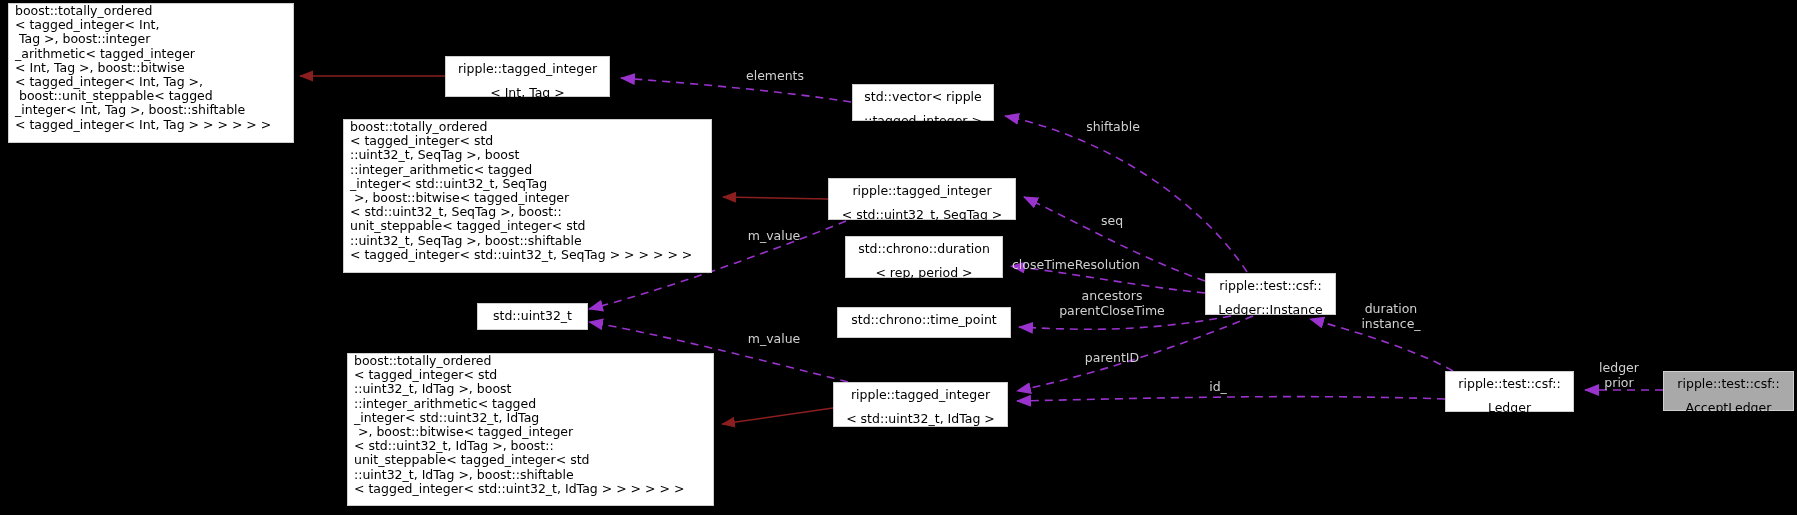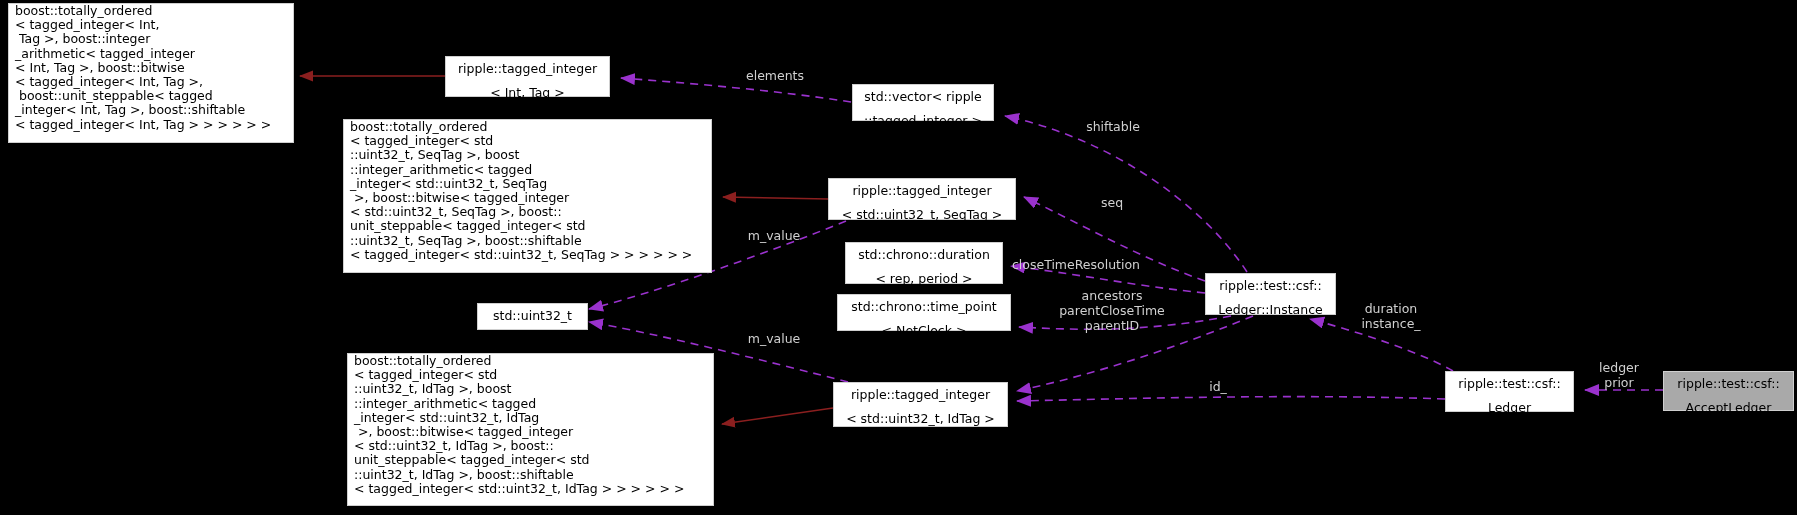--- a/index.html
+++ b/index.html
@@ -90,25 +90,25 @@
  &gt;, boost::bitwise&lt; tagged_integer
 &lt; std::uint32_t, SeqTag &gt;, boost::
 unit_steppable&lt; tagged_integer&lt; std
 ::uint32_t, SeqTag &gt;, boost::shiftable
 &lt; tagged_integer&lt; std::uint32_t, SeqTag &gt; &gt; &gt; &gt; &gt; &gt;</div>
   </div>
   <div class="node" style="left:828px;top:178px;width:188px;height:42px">
     <div class="nt">ripple::tagged_integer
 &lt; std::uint32_t, SeqTag &gt;</div>
   </div>
-  <div class="node" style="left:845px;top:242px;width:158px;height:42px">
+  <div class="node" style="left:845px;top:236px;width:158px;height:42px">
     <div class="nt">std::chrono::duration
 &lt; rep, period &gt;</div>
   </div>
-  <div class="node" style="left:837px;top:294px;width:174px;height:37px">
+  <div class="node" style="left:837px;top:307px;width:174px;height:31px">
     <div class="nt">std::chrono::time_point
 &lt; NetClock &gt;</div>
   </div>
   <div class="node" style="left:477px;top:303px;width:111px;height:27px">
     <div class="nt">std::uint32_t</div>
   </div>
   <div class="node big" style="left:347px;top:353px;width:367px;height:153px">
     <div class="nt">boost::totally_ordered
 &lt; tagged_integer&lt; std
 ::uint32_t, IdTag &gt;, boost
@@ -132,25 +132,25 @@
     <div class="nt">ripple::test::csf::
 Ledger</div>
   </div>
   <div class="node hl" style="left:1663px;top:371px;width:131px;height:40px">
     <div class="nt">ripple::test::csf::
 AcceptLedger</div>
   </div>
 
   <div class="elabel" style="left:775px;top:76px">elements</div>
   <div class="elabel" style="left:1113px;top:127px">shiftable</div>
-  <div class="elabel" style="left:1112px;top:203px">seq</div>
+  <div class="elabel" style="left:1112px;top:221px">seq</div>
   <div class="elabel" style="left:1076px;top:265px">closeTimeResolution</div>
   <div class="elabel" style="left:1112px;top:303px">ancestors
 parentCloseTime</div>
-  <div class="elabel" style="left:1112px;top:326px">parentID</div>
+  <div class="elabel" style="left:1112px;top:358px">parentID</div>
   <div class="elabel" style="left:774px;top:236px">m_value</div>
   <div class="elabel" style="left:774px;top:339px">m_value</div>
   <div class="elabel" style="left:1391px;top:316px">duration
 instance_</div>
   <div class="elabel" style="left:1218px;top:387px">id_</div>
   <div class="elabel" style="left:1619px;top:375px">ledger
 prior</div>
 
 </div>
 

